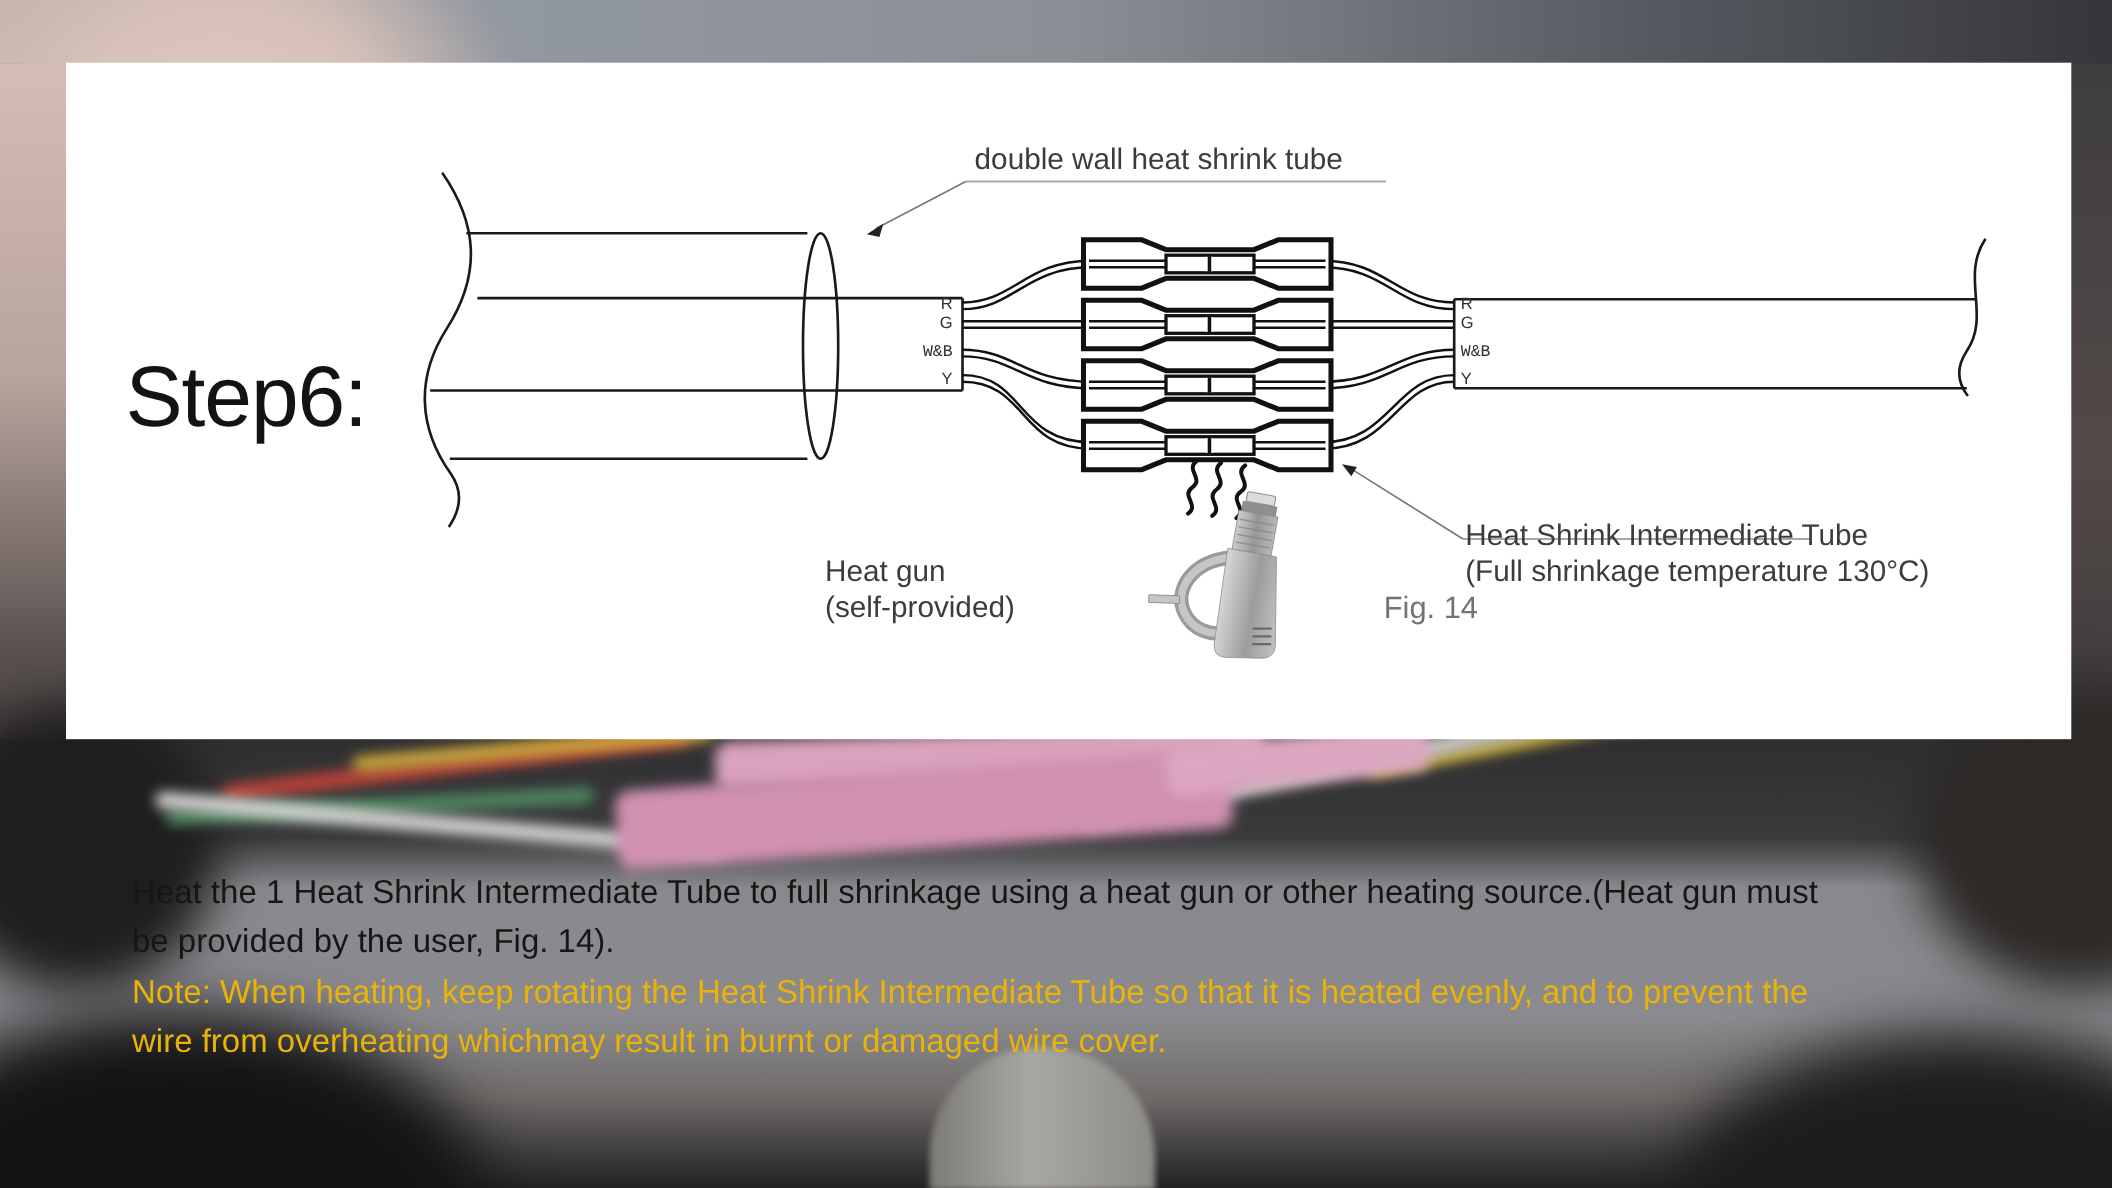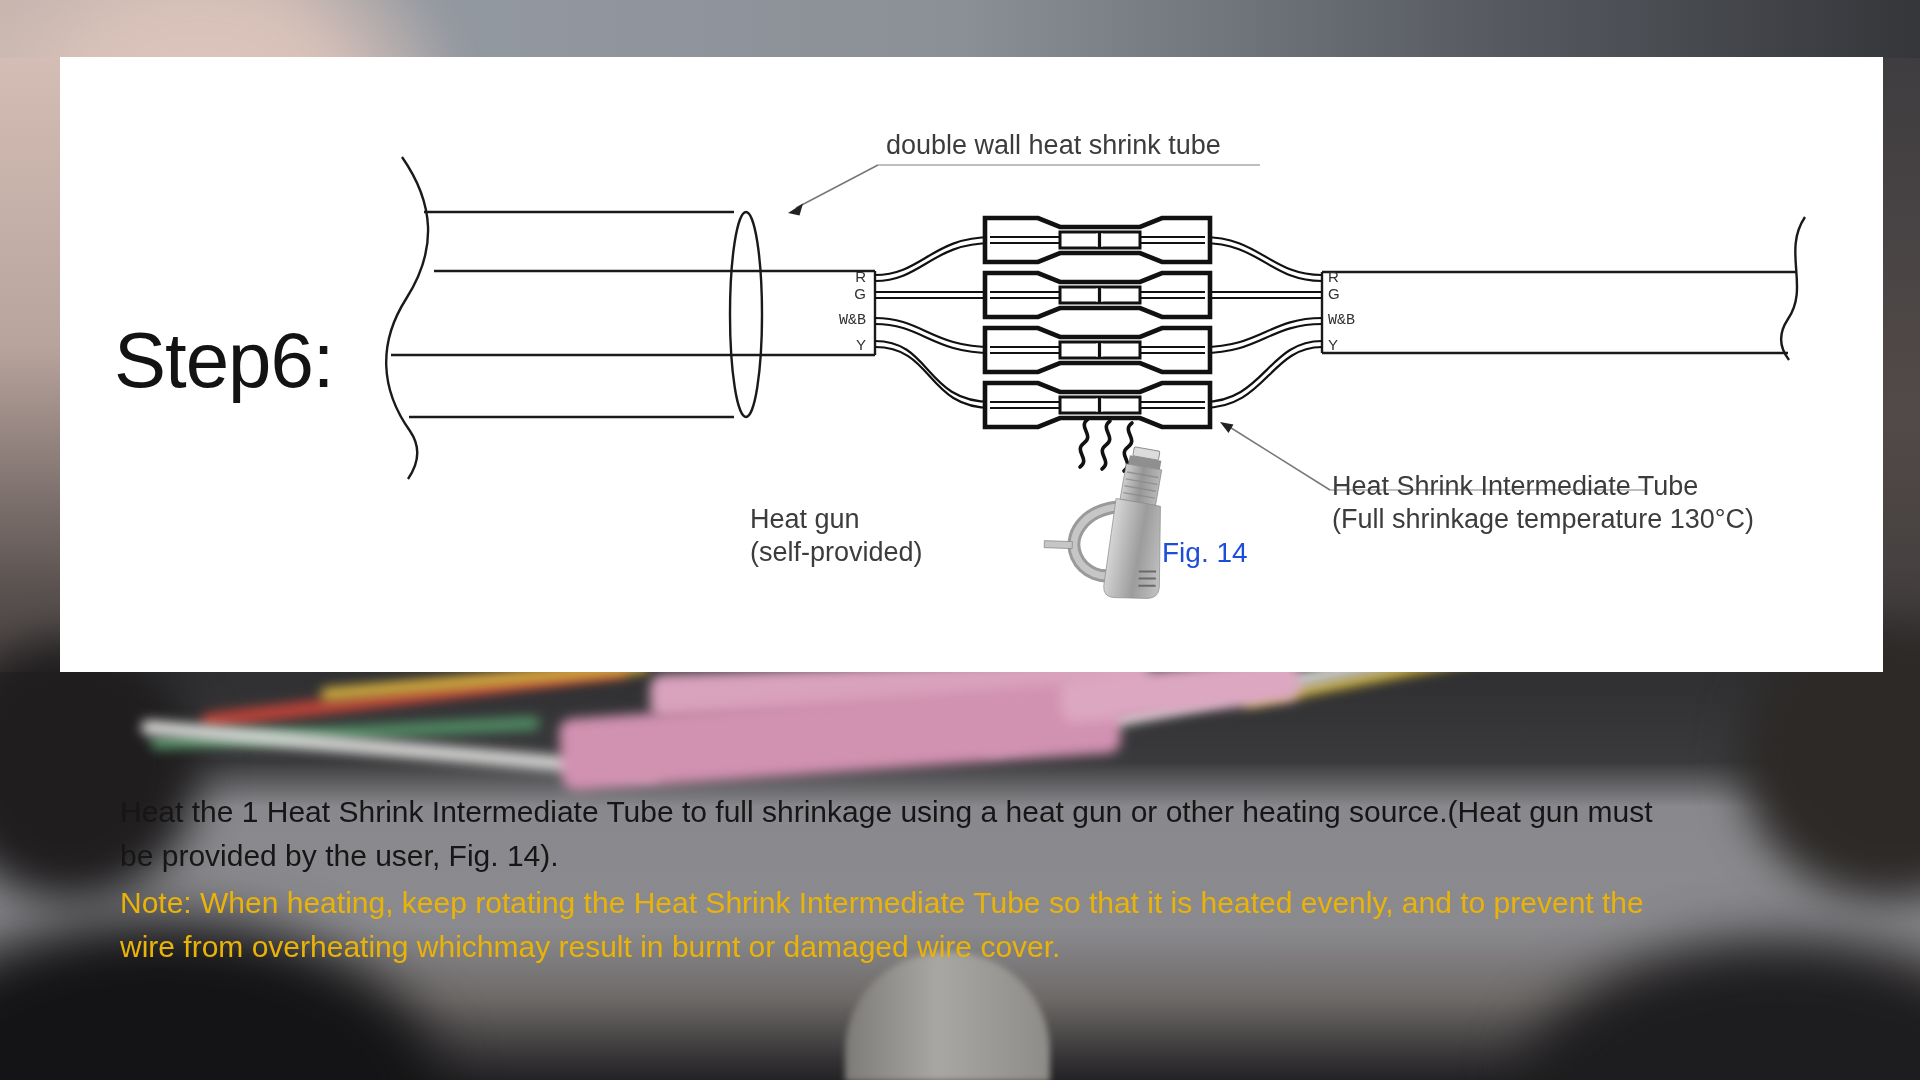--- a/index.html
+++ b/index.html
@@ -25,21 +25,21 @@
   .bg-cylinder{left:845px;top:952px;width:205px;height:130px;border-radius:100px 100px 0 0;
      background:linear-gradient(90deg,#7d7b77 0%,#a9a7a3 45%,#8e8c88 100%);filter:blur(3px);}
   
   .panel{left:60px;top:57px;width:1823px;height:615px;background:#ffffff;}
   .panel svg{position:absolute;left:0;top:0;}
   .step{left:54px;top:264px;font-size:78px;letter-spacing:-1px;color:#131313;line-height:1;text-align:right;}
   .dlabel{color:#3c3c3c;font-size:27px;line-height:33px;white-space:nowrap;}
   .lbl-dw{left:826px;top:72px;}
   .lbl-int{left:1272px;top:365px;margin-top:48px;}
   .lbl-gun{left:690px;top:446px;width:290px;}
-  .lbl-fig{left:1102px;top:479px;font-size:28px;color:#1d4ed8;}
+  .lbl-fig{left:1198px;top:479px;font-size:28px;color:#737373;}
   .wlab{font-size:15px;line-height:17px;color:#303030;white-space:nowrap;}
   .wl{left:740px;width:66px;text-align:right;}
   .wr{left:1268px;width:70px;text-align:left;}
   .wt0{top:211px;} .wt1{top:228px;} .wt2{top:255px;font-family:Liberation Mono, monospace;} .wt3{top:279px;}
   
   .iline{left:120px;font-size:30px;line-height:36px;white-space:nowrap;color:#161616;}
   .il1{top:794px;} .il2{top:838px;} .il3{top:885px;} .il4{top:929px;}
   .red{color:#eab308;}
 </style>
 </head>

